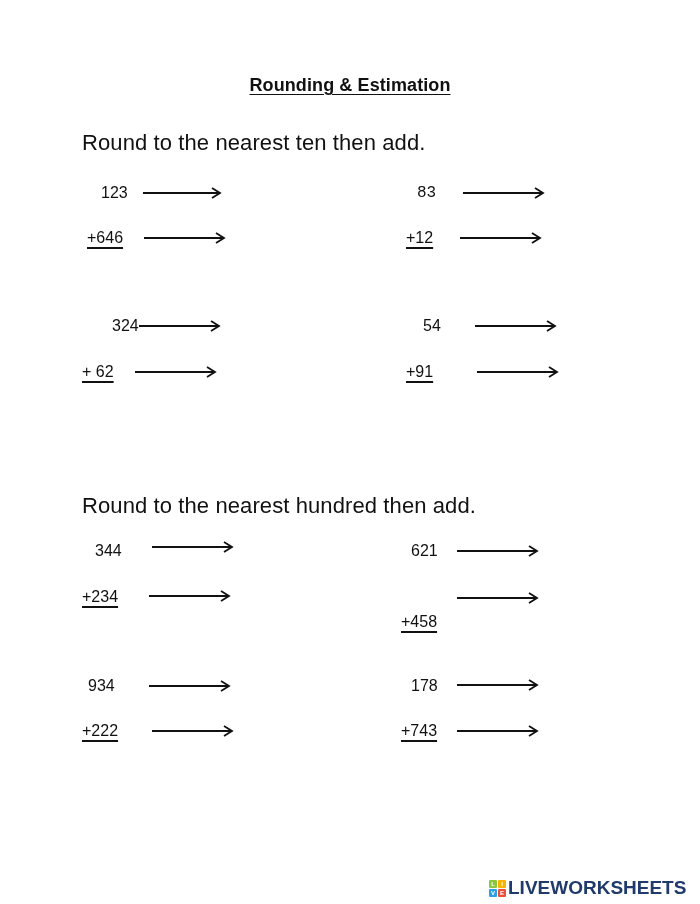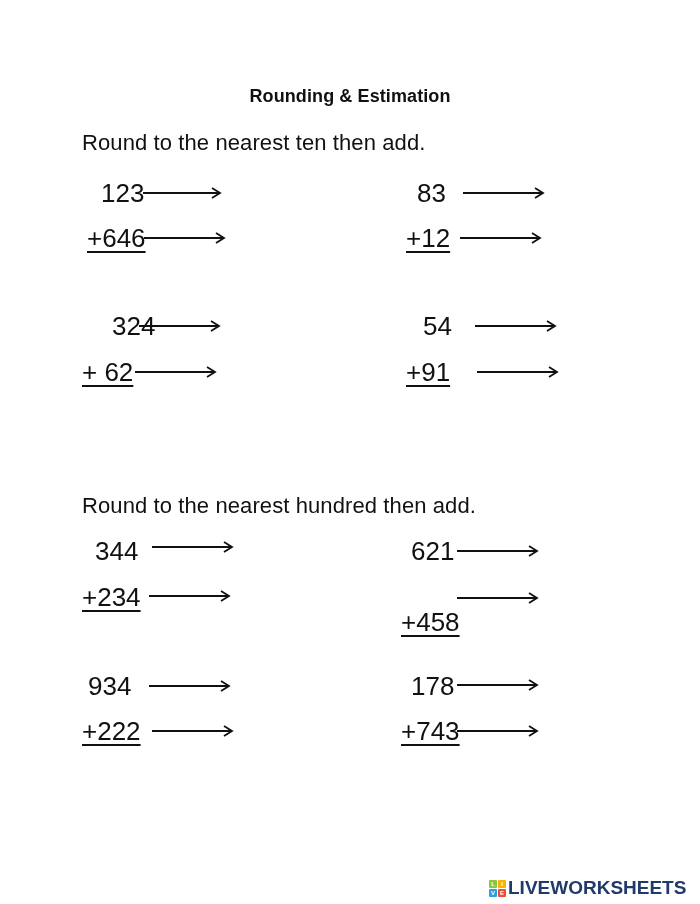--- a/index.html
+++ b/index.html
@@ -1,27 +1,27 @@
 <!DOCTYPE html>
 <html><head>
   <meta charset="utf-8">
   <style>
     * { margin: 0; padding: 0; box-sizing: border-box; }
     html, body { width: 700px; height: 904px; background: #ffffff; overflow: hidden; }
     body { position: relative; font-family: "Liberation Sans", "DejaVu Sans", sans-serif; color: #111111; }
     .page-title {
-      position: absolute; left: 0; width: 700px; top: 86px; text-align: center;
-      font-size: 18px; font-weight: bold; text-underline-offset: 3px;
+      position: absolute; left: 0; width: 700px; top: 75px; text-align: center;
+      font-size: 18px; font-weight: bold; text-decoration: underline; text-underline-offset: 3px;
       letter-spacing: 0.1px;
     }
     .section-heading {
       position: absolute; left: 82px; font-size: 22px; font-weight: normal; letter-spacing: 0.1px;
     }
     .num {
-      position: absolute; font-size: 26px; line-height: 26px; white-space: pre;
+      position: absolute; font-size: 16px; line-height: 26px; white-space: pre;
     }
     .num.ul { text-decoration: underline; text-underline-offset: 4px; text-decoration-thickness: 2px; }
     .arrow {
       position: absolute; height: 14px;
     }
     .arrow svg { display: block; }
     .logo {
       position: absolute; left: 489px; top: 877px; display: flex; align-items: center; gap: 2px; justify-content: space-between;
     }
     .logo-grid {
@@ -52,21 +52,21 @@
       </svg>
   </div>
   <div class="num ul" style="left:87px; top:225px;">+646</div>
   <div class="arrow" style="left:144px; top:231px;">
     <svg width="82" height="14" viewBox="0 0 82 14">
         <line x1="0" y1="7" x2="79" y2="7" stroke="#111" stroke-width="1.8"></line>
         <polyline points="72,2 80,7 72,12" fill="none" stroke="#111" stroke-width="1.8"></polyline>
       </svg>
   </div>
 
-  <div class="num" style="left:417px; top:180px;">83</div>
+  <div class="num" style="left:417px; top:180px;font-family:Liberation Mono, monospace;">83</div>
   <div class="arrow" style="left:463px; top:186px;">
     <svg width="82" height="14" viewBox="0 0 82 14">
         <line x1="0" y1="7" x2="79" y2="7" stroke="#111" stroke-width="1.8"></line>
         <polyline points="72,2 80,7 72,12" fill="none" stroke="#111" stroke-width="1.8"></polyline>
       </svg>
   </div>
   <div class="num ul" style="left:406px; top:225px;">+12</div>
   <div class="arrow" style="left:460px; top:231px;">
     <svg width="82" height="14" viewBox="0 0 82 14">
         <line x1="0" y1="7" x2="79" y2="7" stroke="#111" stroke-width="1.8"></line>

